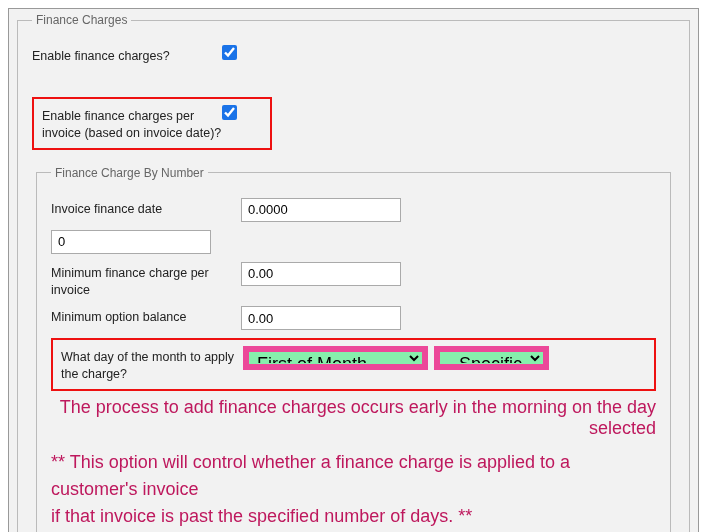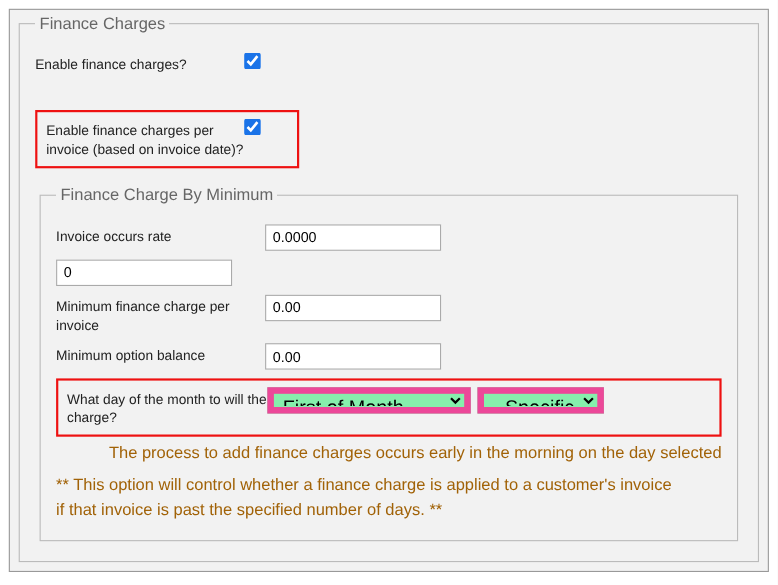--- a/index.html
+++ b/index.html
@@ -20,21 +20,21 @@
   fieldset {
     border: 1px solid #bbb;
     margin: 4px 8px 8px 8px;
     padding: 10px 14px 14px 14px;
     background: #f2f2f2;
   }
   fieldset.inner {
     margin: 16px 4px 4px 4px;
   }
   legend {
-    font-size: 15px;
+    font-size: 12px;
     color: #666;
     padding: 0 4px;
   }
   .row {
     display: flex;
     align-items: flex-start;
     margin: 8px 0;
   }
   .lbl {
     width: 190px;
@@ -75,22 +75,22 @@
   .outline-red {
     border: 2px solid #e11;
     padding: 6px 8px;
     margin: 4px 0;
   }
   .outline-red.narrow-box {
     width: 240px;
     margin-top: 32px;
   }
   .note-red {
-    color: #a16207;
-    font-size: 15px;
+    color: #be185d;
+    font-size: 18px;
   }
   .note-right {
     text-align: right;
     margin: 6px 0 10px 0;
   }
   .note-block {
     margin: 4px 0 2px 0;
     line-height: 1.5;
   }
 </style>
@@ -112,24 +112,24 @@
     <div class="outline-red narrow-box">
       <div class="row" style="margin:0">
         <div class="lbl" style="width:180px">Enable finance charges per invoice (based on invoice date)?</div>
         <div class="ctrl">
           <input type="checkbox" checked="" style="">
         </div>
       </div>
     </div>
 
     <fieldset class="inner">
-      <legend>Finance Charge By Minimum</legend>
+      <legend>Finance Charge By Number</legend>
 
       <div class="row">
-        <div class="lbl">Invoice occurs rate</div>
+        <div class="lbl">Invoice finance date</div>
         <div class="ctrl">
           <input type="text" value="0.0000" style="">
         </div>
       </div>
 
       <div class="row">
         <div class="ctrl">
           <input type="text" value="0" style="">
         </div>
       </div>
@@ -143,21 +143,21 @@
 
       <div class="row">
         <div class="lbl">Minimum option balance</div>
         <div class="ctrl">
           <input type="text" value="0.00" style="">
         </div>
       </div>
 
       <div class="outline-red">
         <div class="row" style="margin:0">
-          <div class="lbl" style="width:182px">What day of the month to will the charge?</div>
+          <div class="lbl" style="width:182px">What day of the month to apply the charge?</div>
           <div class="ctrl">
             <select class="wide">
               <option>First of Month</option>
             </select>
             <select class="narrow">
               <option>- Specific Day -</option>
             </select>
           </div>
         </div>
       </div>

